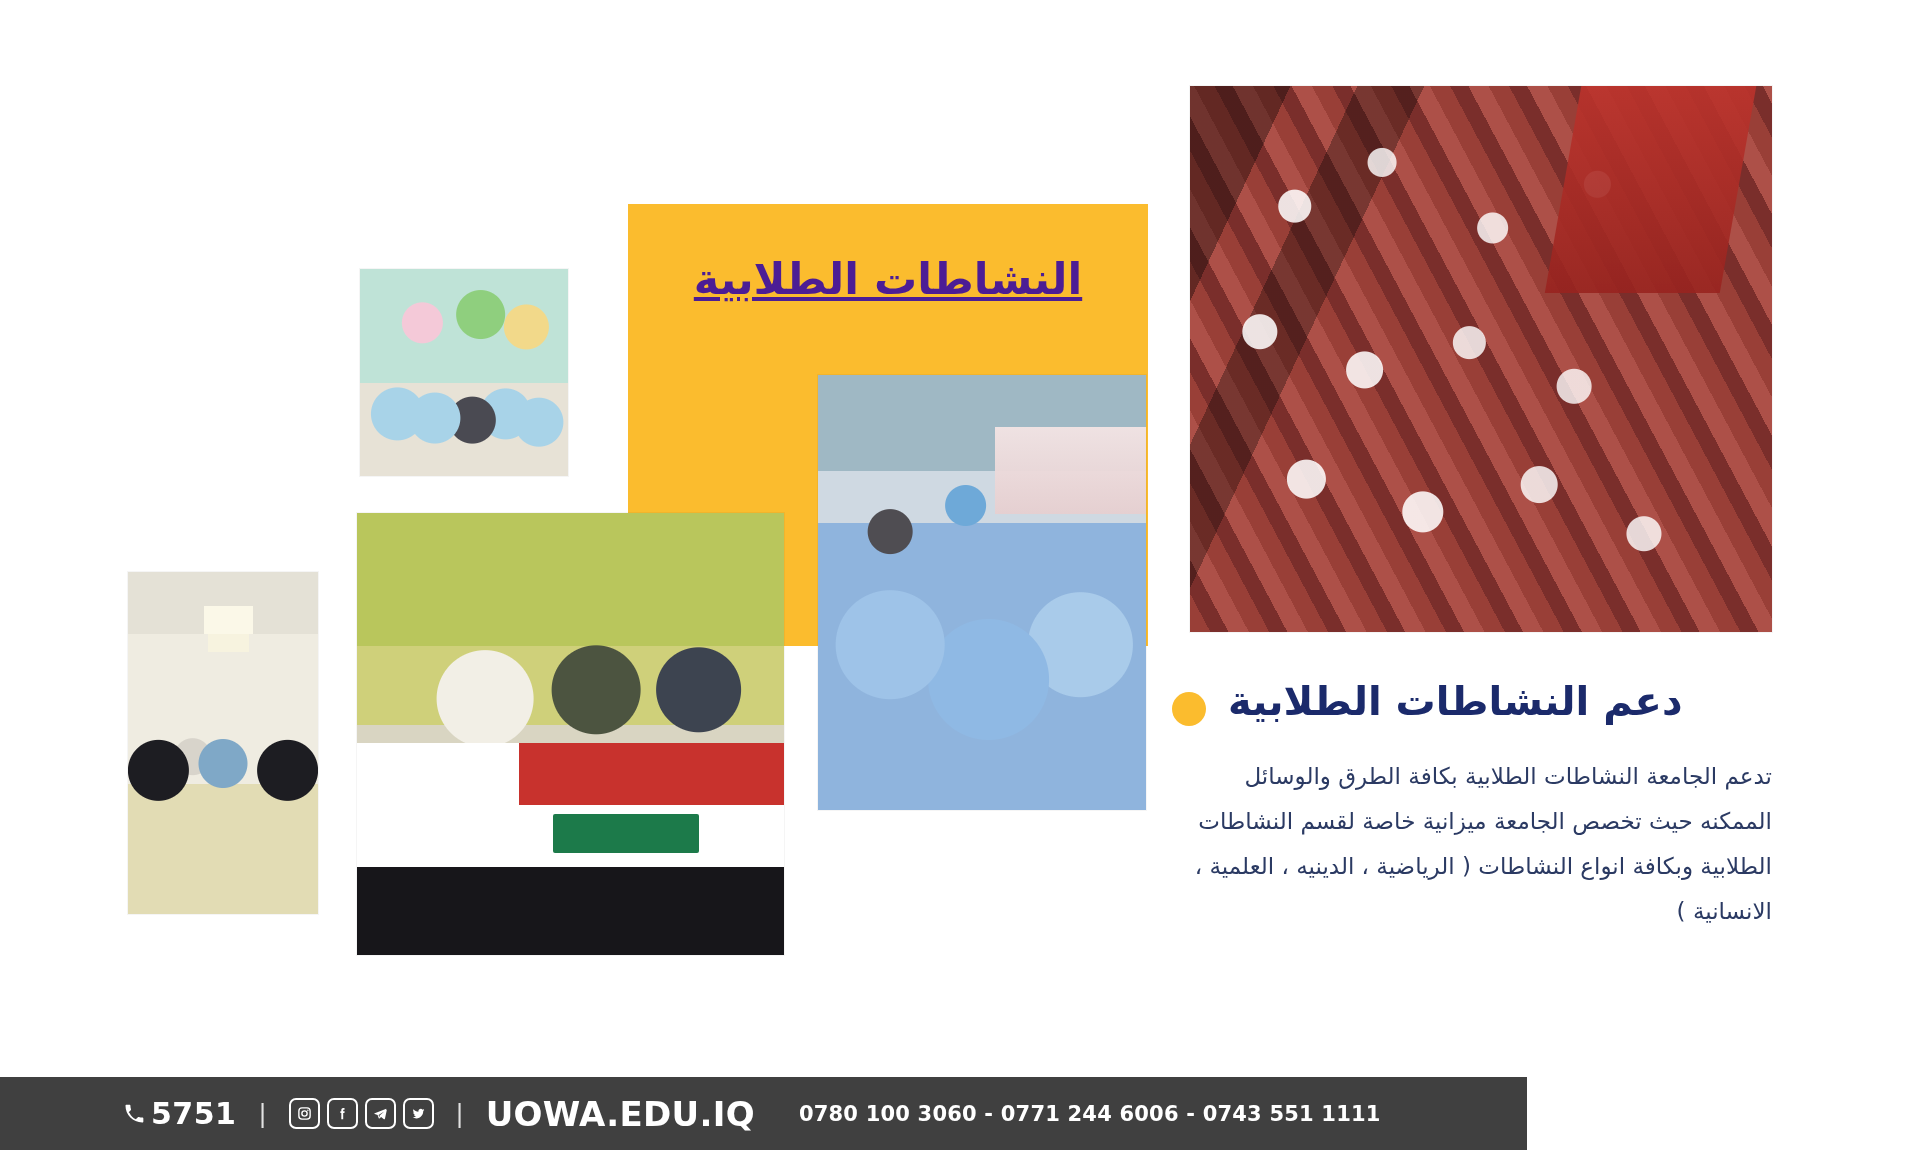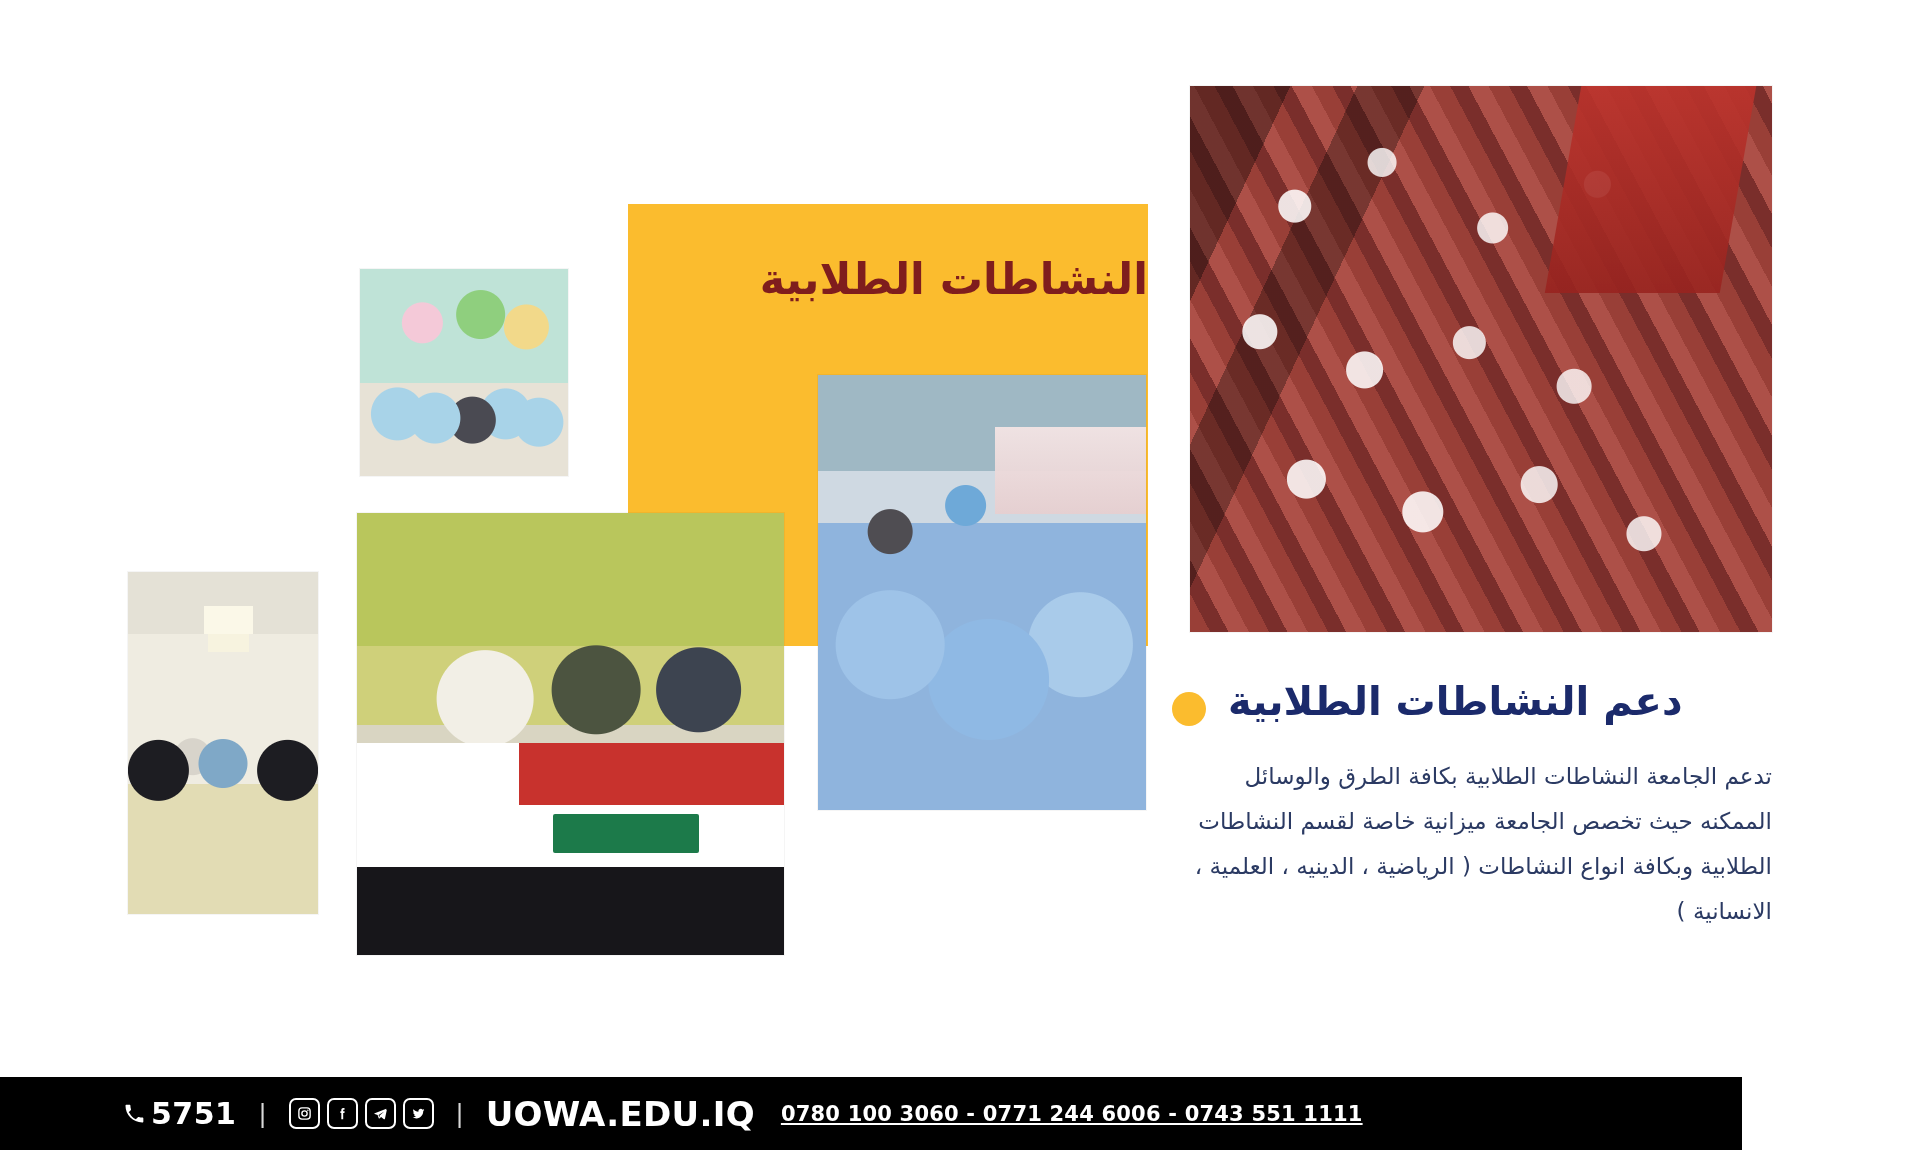--- a/index.html
+++ b/index.html
@@ -30,27 +30,28 @@
     width: 520px;
     height: 442px;
     background: #FBBC2E;
     z-index: 1;
   }
   .yellow-band-title {
     position: absolute;
     top: 48px;
     left: 0;
     width: 100%;
-    text-align: right;
+    text-align: center;
     direction: rtl;
-    color: #7f1d1d;
+    color: #4c1d95;
     font-size: 43px;
     font-weight: 700;
     letter-spacing: 0.5px;
     line-height: 1.3;
+    text-decoration: underline;
   }
 
   
   .photo {
     position: absolute;
     overflow: hidden;
     background: #cfd4da;
     box-shadow: 0 0 0 1px rgba(0,0,0,0.04);
   }
   .photo .ph-inner {
@@ -246,23 +247,23 @@
     text-align: right;
     direction: rtl;
     font-weight: 400;
   }
 
   
   .footer {
     position: absolute;
     left: 0;
     bottom: 0;
-    width: 1742px;
+    width: 1527px;
     height: 73px;
-    background: #000000;
+    background: #404040;
     display: flex;
     align-items: center;
     z-index: 10;
   }
   .footer-inner {
     display: flex;
     align-items: center;
     gap: 18px;
     margin-left: 124px;
     color: #ffffff;
@@ -301,23 +302,22 @@
   .social-icon svg { display: block; }
   .footer-site {
     font-size: 34px;
     font-weight: 700;
     letter-spacing: .3px;
   }
   .footer-numbers {
     font-size: 21px;
     font-weight: 700;
     letter-spacing: .2px;
-    margin-left: 8px;
+    margin-left: 26px;
     white-space: nowrap;
-    text-decoration: underline;
   }
 </style>
 </head>
 <body>
 
 <div class="slide">
 
   <div class="yellow-band">
     <div class="yellow-band-title">النشاطات الطلابية</div>
   </div>

